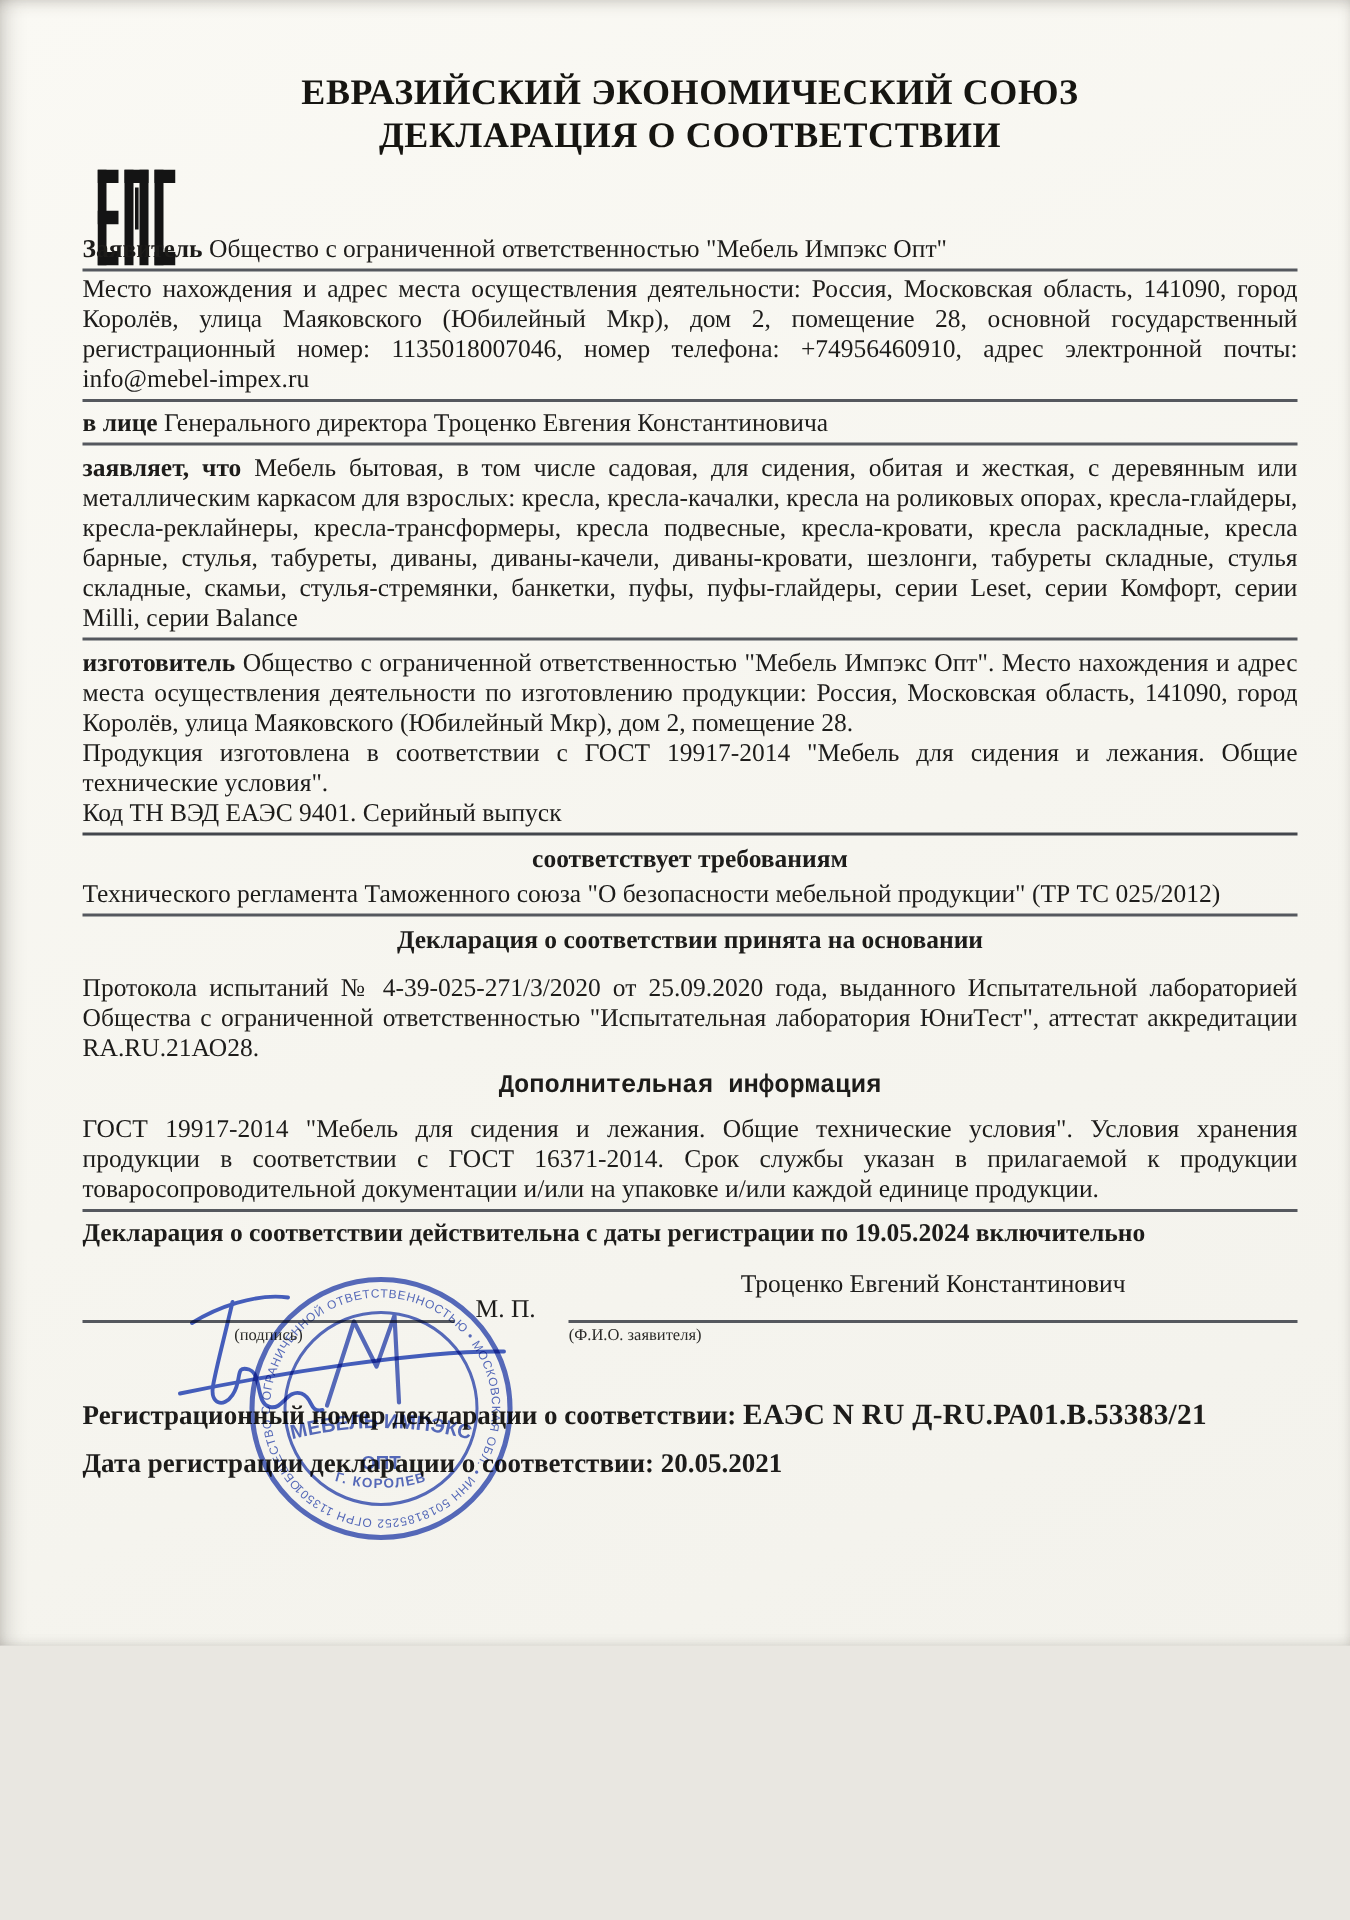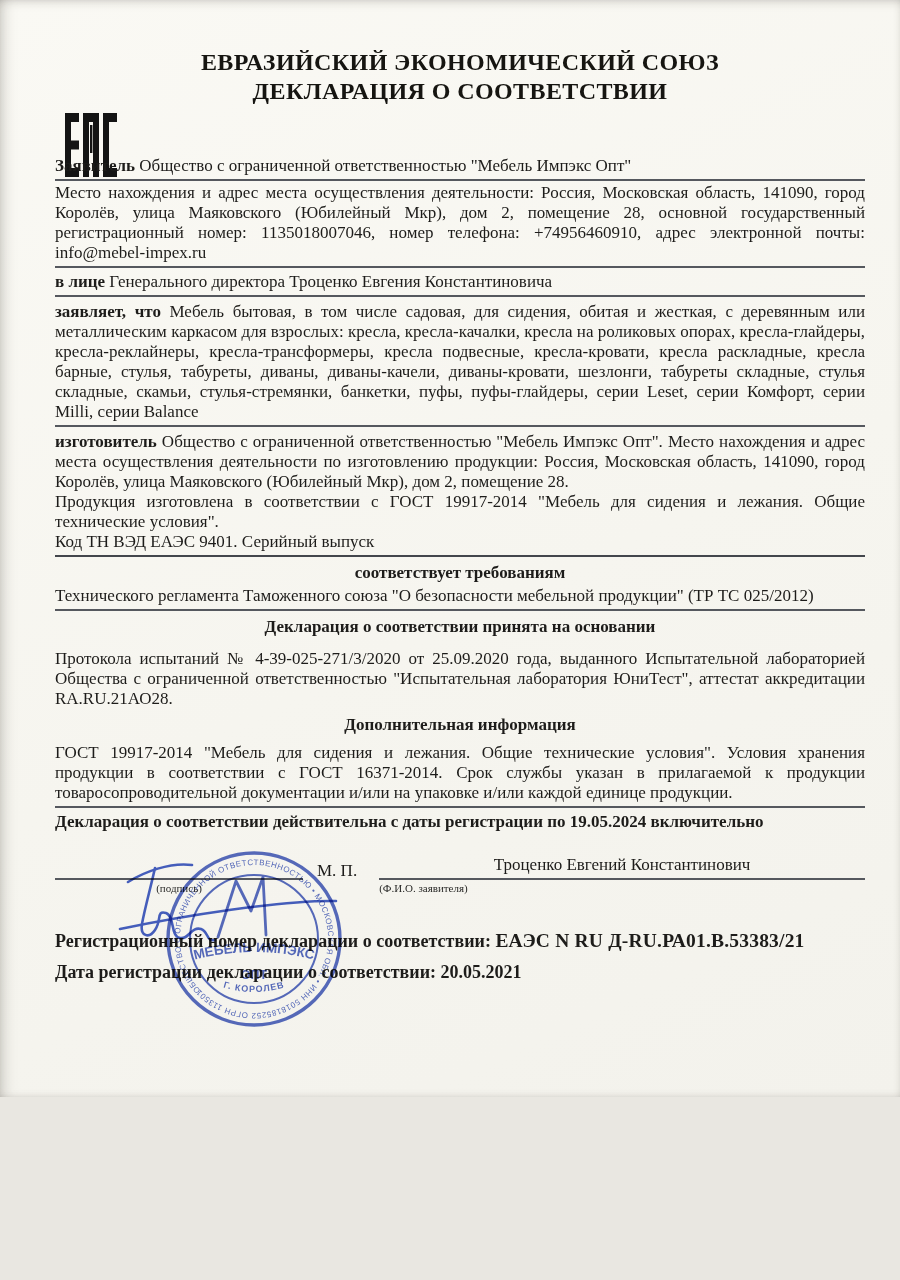--- a/index.html
+++ b/index.html
@@ -34,32 +34,32 @@
   .address         { margin-top:2px; }
   .in-person       { margin-top:4px; }
   .declares        { margin-top:5px; }
   .manufacturer    { margin-top:5px; }
   .tnved           { margin-top:0; }
   .complies-header { margin-top:6px; }
   .complies-text   { margin-top:3px; }
   .basis-header    { margin-top:6px; }
   .basis-text      { margin-top:12px; }
   .scheme          { margin-top:0; }
-  .additional-header { margin-top:6px; }
+  .additional-header { margin-top:6px;font-family:Liberation Mono, monospace; }
   .additional-text { margin-top:8px; }
   .validity        { margin-top:4px; font-weight:bold; text-align:left; }
 
   .sig-row { display:flex; align-items:flex-end; margin-top:14px; }
   .sig-col-left { width:248px; }
   .sig-line { height:34px; border-bottom:2px solid #55585e; }
   .sig-caption { font-size:11px; text-align:center; margin-top:2px; color:#2a2a28; }
   .mp { font-size:17px; margin:0 10px 13px 14px; white-space:nowrap; }
   .sig-col-right { flex:1; margin-left:12px; }
   .fio-name { font-size:17px; text-align:center; line-height:20px;
-              border-bottom:2px solid #55585e; padding-bottom:3px; }
+              border-bottom:2px solid #55585e; padding-bottom:14px; }
   .fio-caption { font-size:11px; margin-top:2px; color:#2a2a28; }
 
   .footer-reg  { margin-top:36px; font-weight:bold; font-size:18px; text-align:left; line-height:22px; }
   .footer-date { margin-top:9px;  font-weight:bold; font-size:18px; text-align:left; line-height:22px; }
   .reg-value   { font-size:19.5px; letter-spacing:.2px; }
 
   .stamp { position:absolute; left:164px; top:849px; width:180px; height:180px;
            opacity:.85; mix-blend-mode:multiply; pointer-events:none; }
   .signature-svg { position:absolute; left:92px; top:850px; width:280px; height:110px;
            opacity:.9; mix-blend-mode:multiply; pointer-events:none; }

